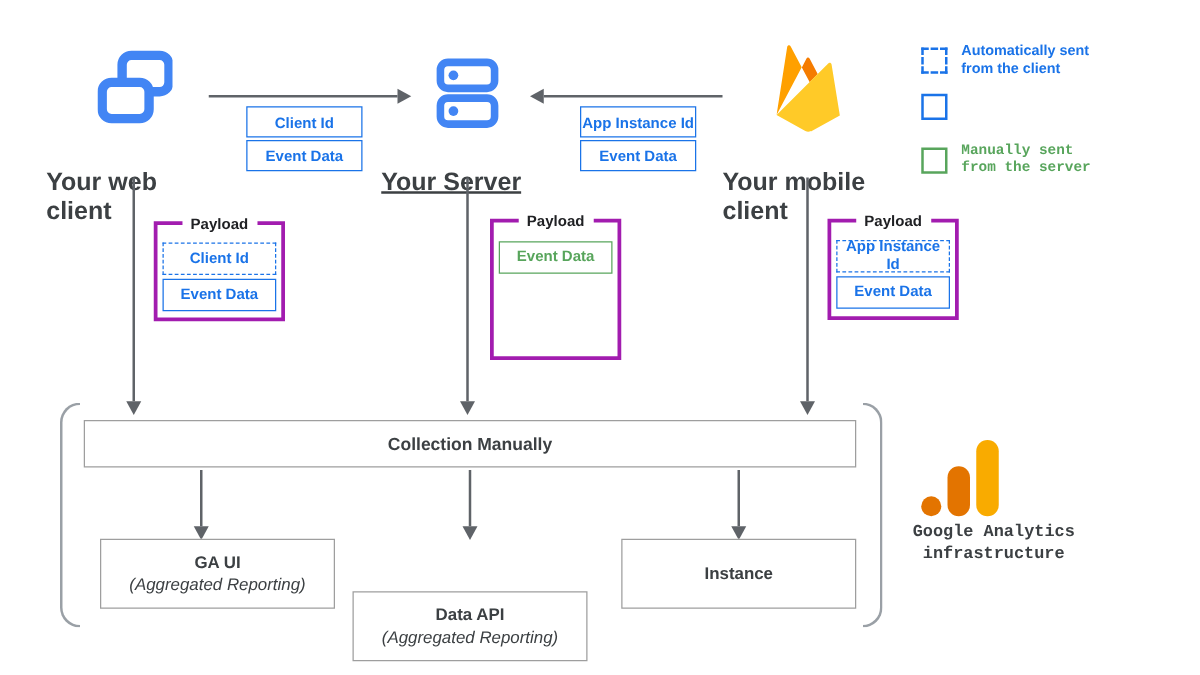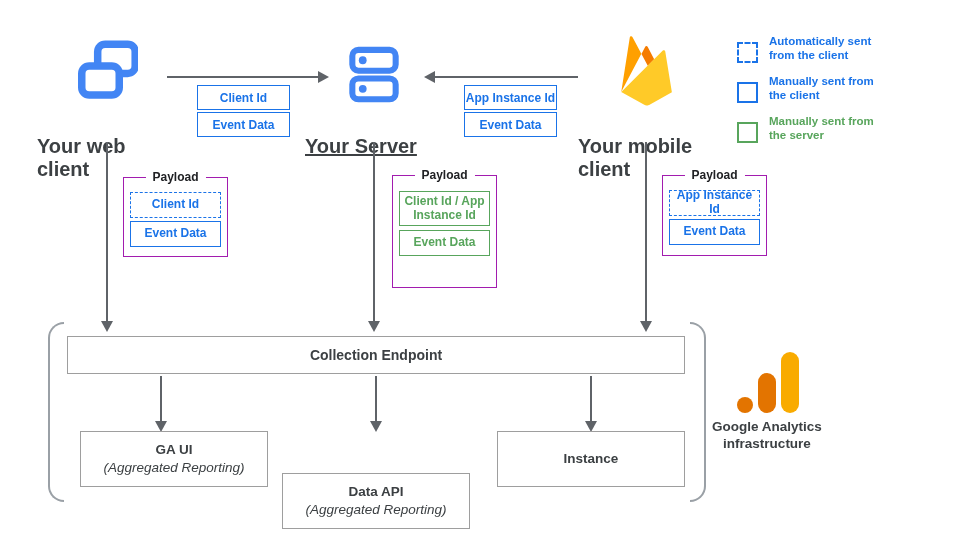--- a/index.html
+++ b/index.html
@@ -22,40 +22,40 @@
   .head-right{width:0;height:0;border-top:6px solid transparent;border-bottom:6px solid transparent;border-left:11px solid var(--arrow-gray);}
   .head-left{width:0;height:0;border-top:6px solid transparent;border-bottom:6px solid transparent;border-right:11px solid var(--arrow-gray);}
   .head-down{width:0;height:0;border-left:6px solid transparent;border-right:6px solid transparent;border-top:11px solid var(--arrow-gray);}
 
   
   .flow-chip{width:93px;height:25px;border:1.5px solid var(--blue);color:var(--blue);
     background:#fff;display:flex;align-items:center;justify-content:center;
     font-size:12px;font-weight:700;}
 
   
-  .payload{border:1px solid #a21caf;background:#fff;display:flex;flex-direction:column;
+  .payload{border:3px solid #a21caf;background:#fff;display:flex;flex-direction:column;
     align-items:center;padding-top:14px;gap:3px;}
   .payload-title{position:absolute;top:-8px;left:50%;transform:translateX(-50%);
     background:#fff;padding:0 7px;font-size:12px;font-weight:700;color:#202124;white-space:nowrap;}
   .chip{width:91px;height:26px;background:#fff;display:flex;align-items:center;justify-content:center;
     font-size:12px;font-weight:700;text-align:center;line-height:1.15;}
   .chip.tall{height:35px;}
   .chip.auto-client{border:1.5px dashed var(--blue);color:var(--blue);}
   .chip.manual-client{border:1.5px solid var(--blue);color:var(--blue);}
   .chip.manual-server{border:1.5px solid var(--green);color:var(--green);}
 
   
-  .legend-row{display:flex;gap:11px;align-items:flex-end;}
+  .legend-row{display:flex;gap:11px;align-items:center;}
   .swatch{width:21px;height:21px;background:#fff;flex:0 0 auto;}
   .swatch.auto-client{border:2px dashed var(--blue);}
   .swatch.manual-client{border:2px solid var(--blue);}
   .swatch.manual-server{border:2px solid var(--green);}
   .legend-text{font-size:11.5px;font-weight:700;line-height:1.25;width:122px;margin-top:-1px;}
   .legend-text.blue{color:var(--blue);}
-  .legend-text.green{color:var(--green);}
+  .legend-text.green{color:var(--green);font-family:Liberation Mono, monospace;}
 
   
   .bracket-left{width:16px;height:180px;border:2px solid var(--bracket-gray);border-right:none;border-radius:16px 0 0 16px;}
   .bracket-right{width:16px;height:180px;border:2px solid var(--bracket-gray);border-left:none;border-radius:0 16px 16px 0;}
   .endpoint-box{width:618px;height:38px;border:1px solid var(--box-gray);background:#fff;
     display:flex;align-items:center;justify-content:center;font-size:14px;font-weight:700;color:var(--text-dark);}
   .output-box{width:188px;height:56px;border:1px solid var(--box-gray);background:#fff;
     display:flex;flex-direction:column;align-items:center;justify-content:center;
     text-align:center;font-size:13.5px;color:var(--text-dark);line-height:1.3;}
   .output-title{font-weight:700;}
@@ -116,47 +116,45 @@
 <div class="abs head-down" style="left:640px;top:321px;"></div>
 
 <div class="abs payload" style="left:123px;top:177px;width:105px;height:80px;">
   <span class="payload-title">Payload</span>
   <div class="chip auto-client">Client Id</div>
   <div class="chip manual-client">Event Data</div>
 </div>
 
 <div class="abs payload" style="left:392px;top:175px;width:105px;height:113px;gap:4px;padding-top:15px;">
   <span class="payload-title">Payload</span>
-  <div class="chip manual-server tall">Client Id / App Instance Id</div>
   <div class="chip manual-server">Event Data</div>
 </div>
 
 <div class="abs payload" style="left:662px;top:175px;width:105px;height:81px;">
   <span class="payload-title">Payload</span>
   <div class="chip auto-client">App Instance Id</div>
   <div class="chip manual-client">Event Data</div>
 </div>
 
 <div class="abs legend-row" style="left:737px;top:35px;">
   <span class="swatch auto-client"></span>
   <span class="legend-text blue">Automatically sent from the client</span>
 </div>
 <div class="abs legend-row" style="left:737px;top:75px;">
   <span class="swatch manual-client"></span>
-  <span class="legend-text blue">Manually sent from the client</span>
 </div>
 <div class="abs legend-row" style="left:737px;top:115px;">
   <span class="swatch manual-server"></span>
   <span class="legend-text green">Manually sent from the server</span>
 </div>
 
 <div class="abs bracket-left" style="left:48px;top:322px;"></div>
 <div class="abs bracket-right" style="left:690px;top:322px;"></div>
 
-<div class="abs endpoint-box" style="left:67px;top:336px;">Collection Endpoint</div>
+<div class="abs endpoint-box" style="left:67px;top:336px;">Collection Manually</div>
 
 <div class="abs line-v" style="left:160px;top:376px;height:45px;"></div>
 <div class="abs head-down" style="left:155px;top:421px;"></div>
 <div class="abs line-v" style="left:375px;top:376px;height:45px;"></div>
 <div class="abs head-down" style="left:370px;top:421px;"></div>
 <div class="abs line-v" style="left:590px;top:376px;height:45px;"></div>
 <div class="abs head-down" style="left:585px;top:421px;"></div>
 
 <div class="abs output-box" style="left:80px;top:431px;">
   <div class="output-title">GA UI</div>
@@ -168,13 +166,13 @@
 </div>
 <div class="abs output-box" style="left:497px;top:431px;">
   <div class="output-title">Instance</div>
 </div>
 
 <div class="abs ga-logo" style="left:737px;top:352px;">
   <div class="ga-dot"></div>
   <div class="ga-bar-mid"></div>
   <div class="ga-bar-tall"></div>
 </div>
-<div class="abs infra-caption" style="left:700px;top:419px;">Google Analytics infrastructure</div>
+<div class="abs infra-caption" style="left:728px;top:419px;font-family:Liberation Mono, monospace;">Google Analytics infrastructure</div>
 
 </body></html>

